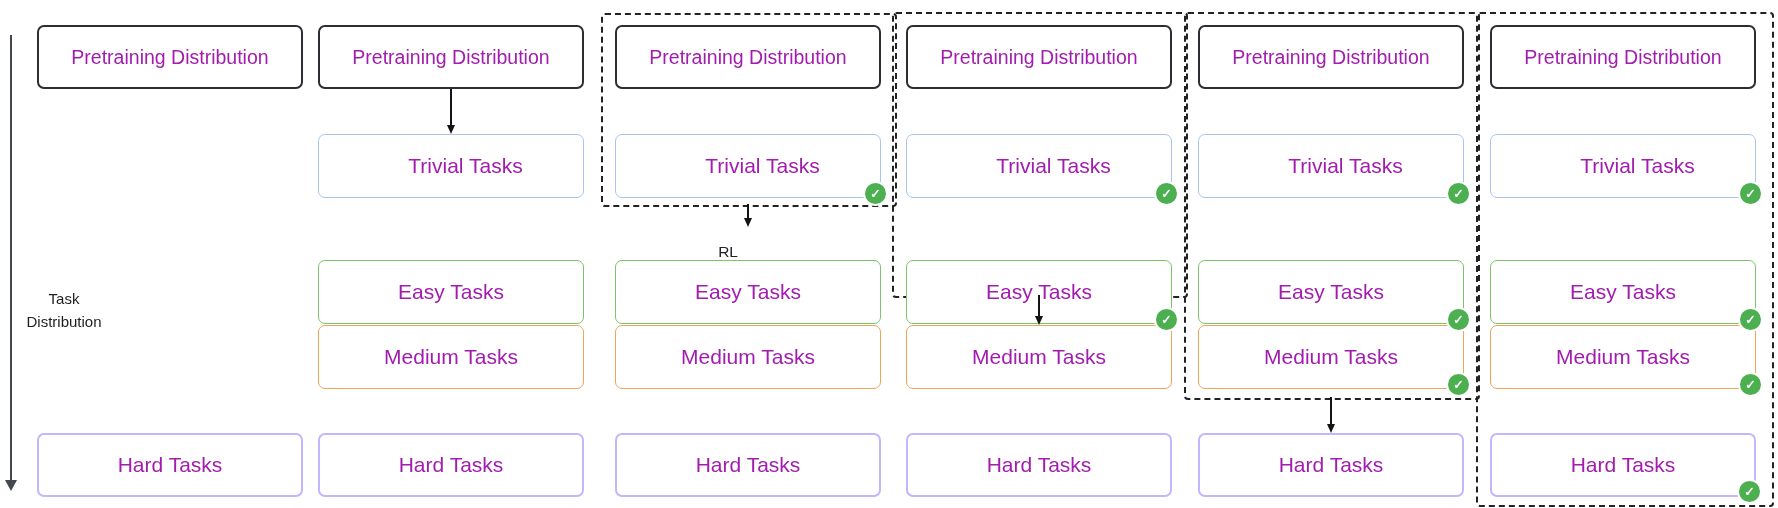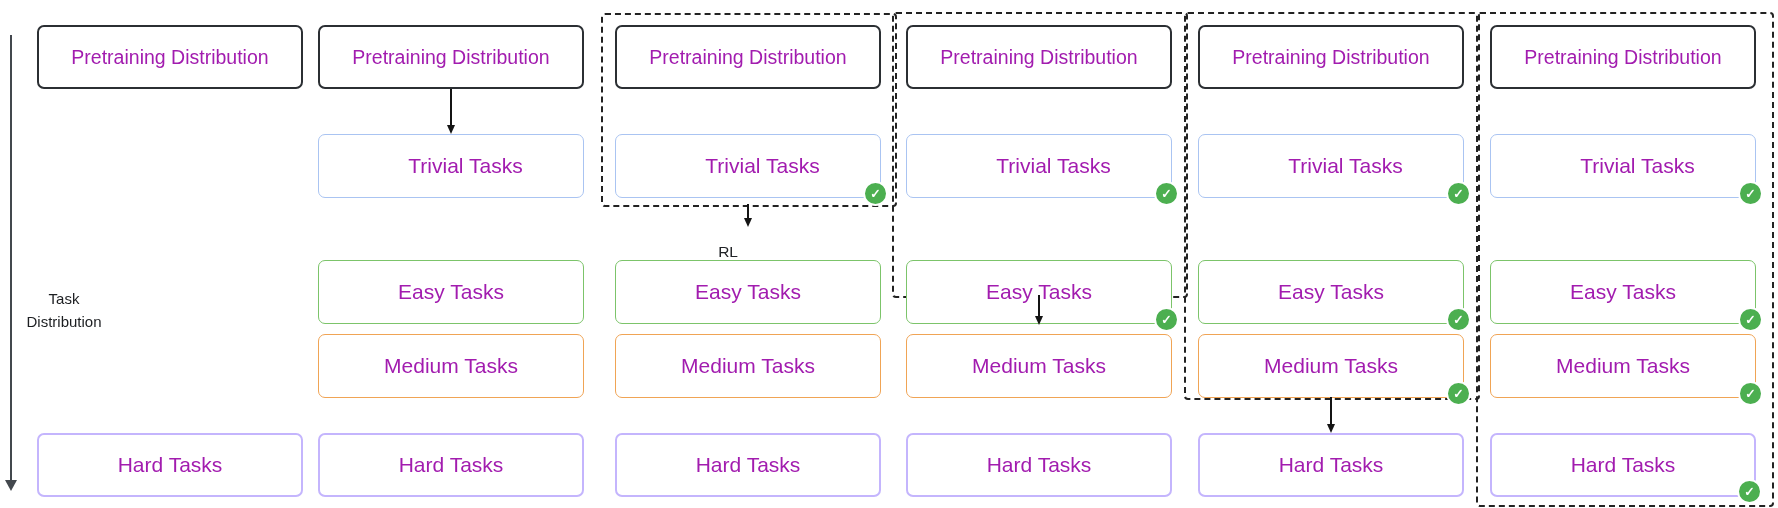--- a/index.html
+++ b/index.html
@@ -23,21 +23,21 @@
 
   
   .box{position:absolute;left:0;width:100%;height:64px;background:#ffffff;
        display:flex;align-items:center;justify-content:center;
        border-radius:7px;box-sizing:border-box;}
   .box .lbl{font-size:21px;color:#a21caf;white-space:nowrap;}
   .box.pretraining{border:2px solid #2b2f33;top:25px;}
   .box.pretraining .lbl{font-size:19.5px;}
   .box.trivial{border:1.6px solid #aac4f2;top:134px;padding-left:29px;}
   .box.easy{border:1.6px solid #7cc46a;top:216px;margin-top:44px;}
-  .box.medium{border:1.6px solid #f0a455;top:334px;}
+  .box.medium{border:1.6px solid #f0a455;top:325px;}
   .box.hard{border:2px solid #c4b5fd;top:433px;}
 
   
   .check{position:absolute;right:-8px;bottom:-9px;width:21px;height:21px;border-radius:50%;
          background:#4caf50;border:2.5px solid #ffffff;display:flex;align-items:center;
          justify-content:center;color:#ffffff;font-size:12.5px;font-weight:700;z-index:3;}
 
   
   .rl{position:absolute;left:0;width:100%;}
   .rl-line{position:absolute;left:50%;margin-left:-1px;top:0;bottom:6px;width:1.8px;background:#141414;}

